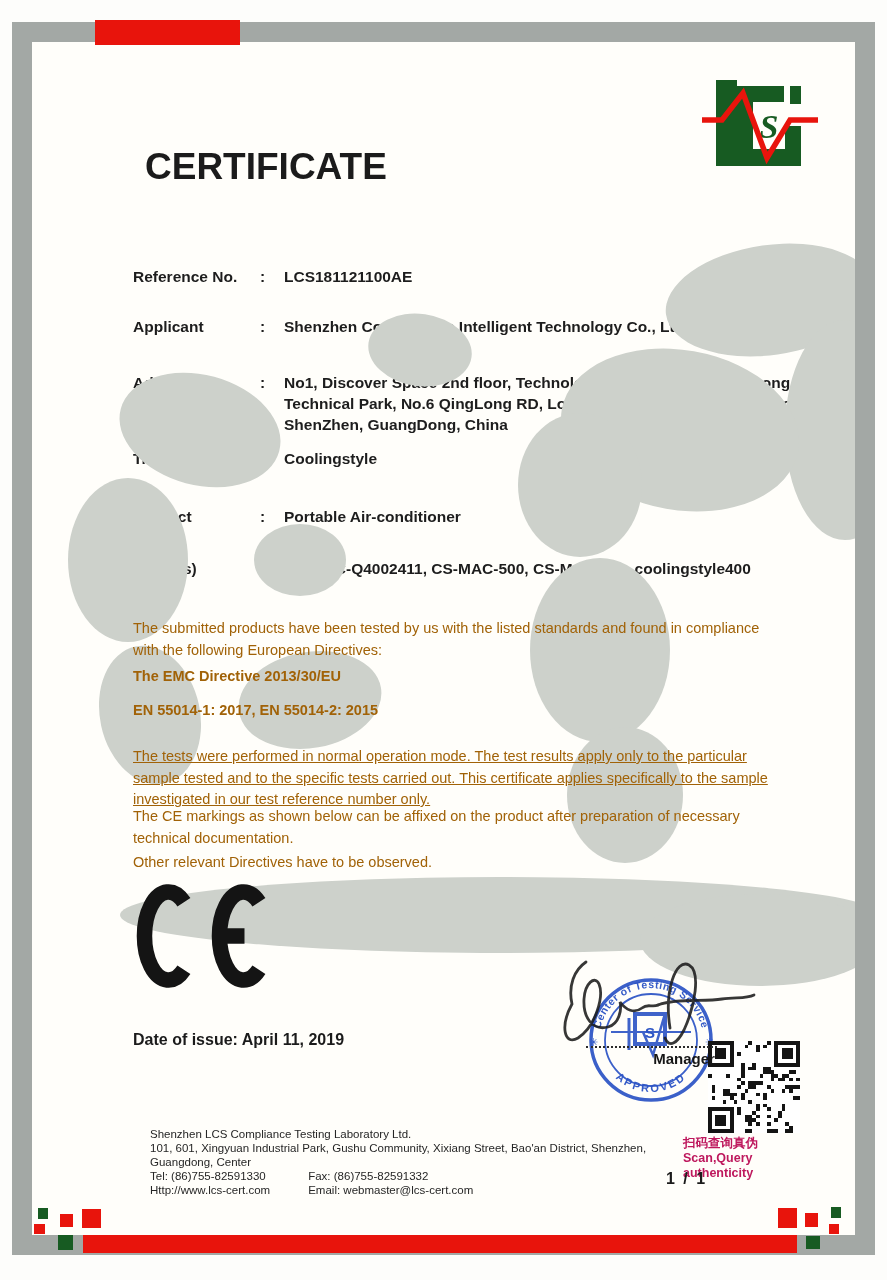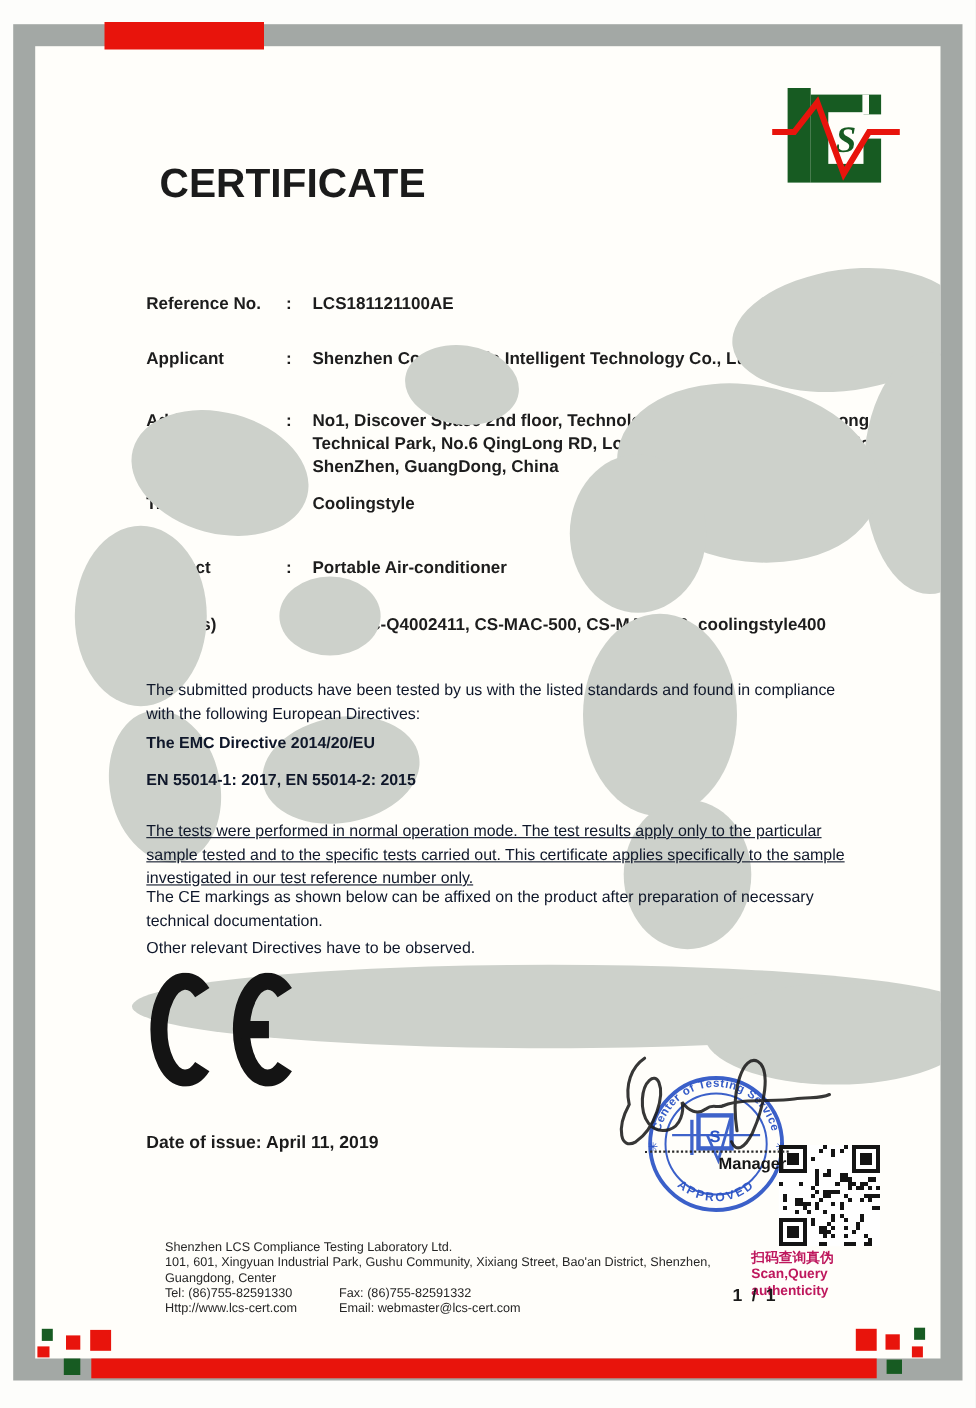--- a/index.html
+++ b/index.html
@@ -11,21 +11,21 @@
   .frame{left:12px;top:22px;width:863px;height:1233px;border:20px solid #a3a8a5;box-sizing:border-box;z-index:2;background:transparent;}
   .sq{position:absolute;z-index:3;}
   .red{background:#e8140c;}
   .green{background:#175b22;}
   .title1{left:145px;top:146px;font-size:37px;font-weight:bold;color:#1b1b1b;letter-spacing:0px;z-index:4;}
   .title2{left:146px;top:186px;font-size:25px;font-weight:bold;color:#1b1b1b;z-index:4;}
   .frow{z-index:4;font-size:15.5px;font-weight:bold;color:#1d1d1d;line-height:21px;}
   .flabel{position:absolute;left:133px;width:120px;}
   .fcolon{position:absolute;left:260px;}
   .fvalue{position:absolute;left:284px;width:525px;white-space:pre-line;}
-  .body-par{left:133px;width:650px;font-size:14.5px;color:#0f172a;line-height:21.5px;white-space:pre-line;z-index:4;}
+  .body-par{left:133px;width:650px;font-size:14.5px;color:#a16207;line-height:21.5px;white-space:pre-line;z-index:4;}
   .bold{font-weight:bold;}
   .datebox{left:133px;top:1031px;font-size:16px;font-weight:bold;color:#1b1b1b;z-index:4;}
   .manager{left:634px;top:1050px;width:100px;text-align:center;font-size:15px;font-weight:700;color:#161616;z-index:6;}
   .dotline{left:586px;top:1046px;width:131px;border-top:2px dotted #2a2a2a;z-index:6;}
   .footer{z-index:4;font-size:11.5px;color:#262626;line-height:14px;}
   .pagenum{left:666px;top:1170px;font-size:16px;font-weight:bold;color:#1b1b1b;letter-spacing:2px;z-index:4;}
   .qrcap{left:683px;top:1136px;width:142px;text-align:left;z-index:4;color:#be185d;}
   .qrcap .cn{font-size:12.5px;font-weight:bold;line-height:15px;}
   .qrcap .en{font-size:12.5px;font-weight:bold;line-height:15px;}
   svg{display:block;}
@@ -118,21 +118,21 @@
     <div class="abs fvalue" style="top:506px;">Portable Air-conditioner</div>
   </div>
   <div class="frow">
     <div class="abs flabel" style="top:558px;">Model(s)</div>
     <div class="abs fcolon" style="top:558px;">:</div>
     <div class="abs fvalue" style="top:558px;">CS-MAC-Q4002411, CS-MAC-500, CS-MAC-400, coolingstyle400</div>
   </div>
 
   <div class="abs body-par" style="top:618px;">The submitted products have been tested by us with the listed standards and found in compliance
 with the following European Directives:</div>
-  <div class="abs body-par bold" style="top:666px;">The EMC Directive 2014/20/EU</div>
+  <div class="abs body-par bold" style="top:666px;">The EMC Directive 2013/30/EU</div>
   <div class="abs body-par bold" style="top:700px;">EN 55014-1: 2017, EN 55014-2: 2015</div>
   <div class="abs body-par" style="top:746px;text-decoration:underline;">The tests were performed in normal operation mode. The test results apply only to the particular
 sample tested and to the specific tests carried out. This certificate applies specifically to the sample
 investigated in our test reference number only.</div>
   <div class="abs body-par" style="top:806px;">The CE markings as shown below can be affixed on the product after preparation of necessary
 technical documentation.</div>
   <div class="abs body-par" style="top:852px;">Other relevant Directives have to be observed.</div>
 
   <div class="abs" style="left:133px;top:884px;z-index:4;">
     <svg width="145" height="104" viewBox="0 0 136 104">

